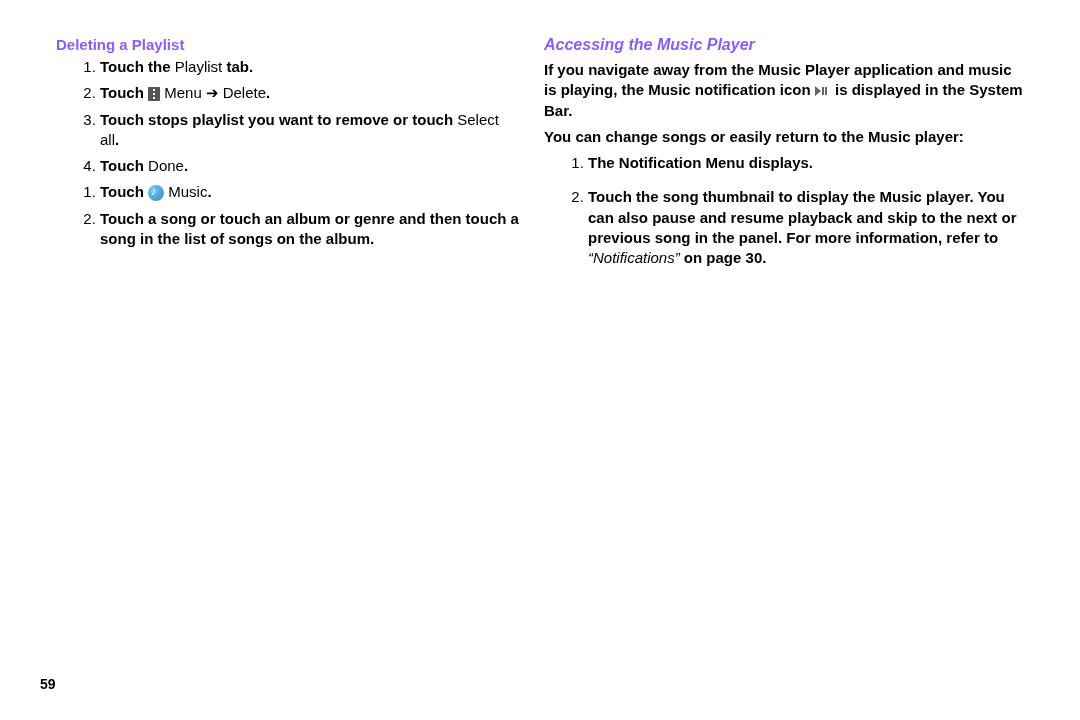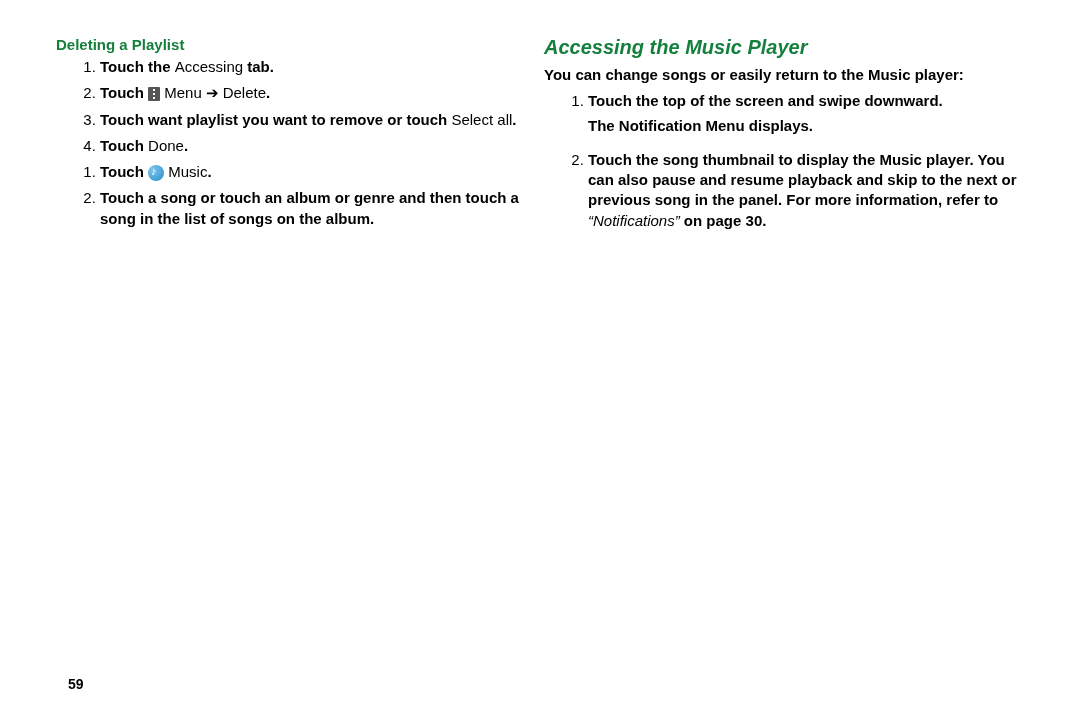--- a/index.html
+++ b/index.html
@@ -21,26 +21,26 @@
     display: flex;
     flex-direction: row;
   }
   .column {
     width: 50%;
     box-sizing: border-box;
   }
   .col-left { padding-right: 20px; }
   .col-right { padding-left: 4px; }
   .h-blue {
-    color: #15803d;
+    color: #8b5cf6;
     font-weight: bold;
     margin: 0 0 4px 0;
   }
   .h-blue.sub { font-size: 15px; }
-  .h-blue.major { font-size: 20px; font-style: italic; margin-top: 14px; margin-bottom: 6px; }
+  .h-blue.major { font-size: 16px; font-style: italic; margin-top: 14px; margin-bottom: 6px; }
   ol {
     margin: 2px 0 0 0;
     padding-left: 44px;
   }
   ol > li {
     margin: 0 0 6px 0;
     line-height: 1.35;
   }
   .b { font-weight: bold; }
   .plain { font-weight: normal; }
@@ -97,67 +97,69 @@
   }
   .notif-icon .bars {
     position: absolute;
     left: 7px; top: 2px;
     width: 2px; height: 8px;
     background: #666;
     box-shadow: 3px 0 0 #666;
   }
   .pagenum {
     position: absolute;
-    left: 68px;
+    left: 40px;
     bottom: 28px;
     font-weight: bold;
     font-size: 14px;
   }
   .ref-light { font-style: italic; font-weight: normal; text-align: right; }
 </style>
 </head>
 <body>
 
 <div class="page">
 
   <div class="column col-left">
     <div class="h-blue sub">Deleting a Playlist</div>
     <ol>
       <li>
-        <span class="b">Touch the </span><span class="plain">Accessing </span><span class="b">tab.</span>
+        <span class="b">Touch the </span><span class="plain">Playlist </span><span class="b">tab.</span>
       </li>
       <li>
         <span class="b">Touch </span><span class="menu-dots"></span>
         <span class="plain">Menu</span><span class="plain"> ➔ </span><span class="plain">Delete</span><span class="b">.</span>
       </li>
       <li>
-        <span class="b">Touch want playlist </span><span class="b">you want to remove or touch </span><span class="plain">Select all</span><span class="b">.</span>
+        <span class="b">Touch stops playlist </span><span class="b">you want to remove or touch </span><span class="plain">Select all</span><span class="b">.</span>
       </li>
       <li>
         <span class="b">Touch </span><span class="plain">Done</span><span class="b">.</span>
       </li>
     </ol>
 
     <ol>
       <li>
         <span class="b">Touch </span><span class="music-circle"></span>
         <span class="plain">Music</span><span class="b">.</span>
       </li>
       <li>
         <span class="b">Touch a song or touch an album or genre and then touch a song in the list of songs on the album.</span>
       </li>
     </ol>
   </div>
 
   <div class="column col-right">
     <div class="h-blue major" style="margin-top:0;">Accessing the Music Player</div>
+    <p class="body">
+      <span>If you navigate away from the Music Player application and music is playing, the Music notification icon </span><span class="notif-icon"><span class="tri"></span><span class="bars"></span></span><span> is displayed in the System Bar.</span>
+    </p>
     <p class="body">You can change songs or easily return to the Music player:</p>
     <ol>
       <li>
-        <span class="b">Touch the top of the screen and swipe downward.</span>
         <div class="b" style="margin-top:4px;">The Notification Menu displays.</div>
       </li>
       <li style="margin-top:14px;">
         <span class="b">Touch the song thumbnail to display the Music player. You can also pause and resume playback and skip to the next or previous song in the panel. For more information, refer to </span><span class="ref-light">“Notifications”</span><span class="b"> on page 30.</span>
       </li>
     </ol>
   </div>
 
   <div class="pagenum">59</div>
 </div>

